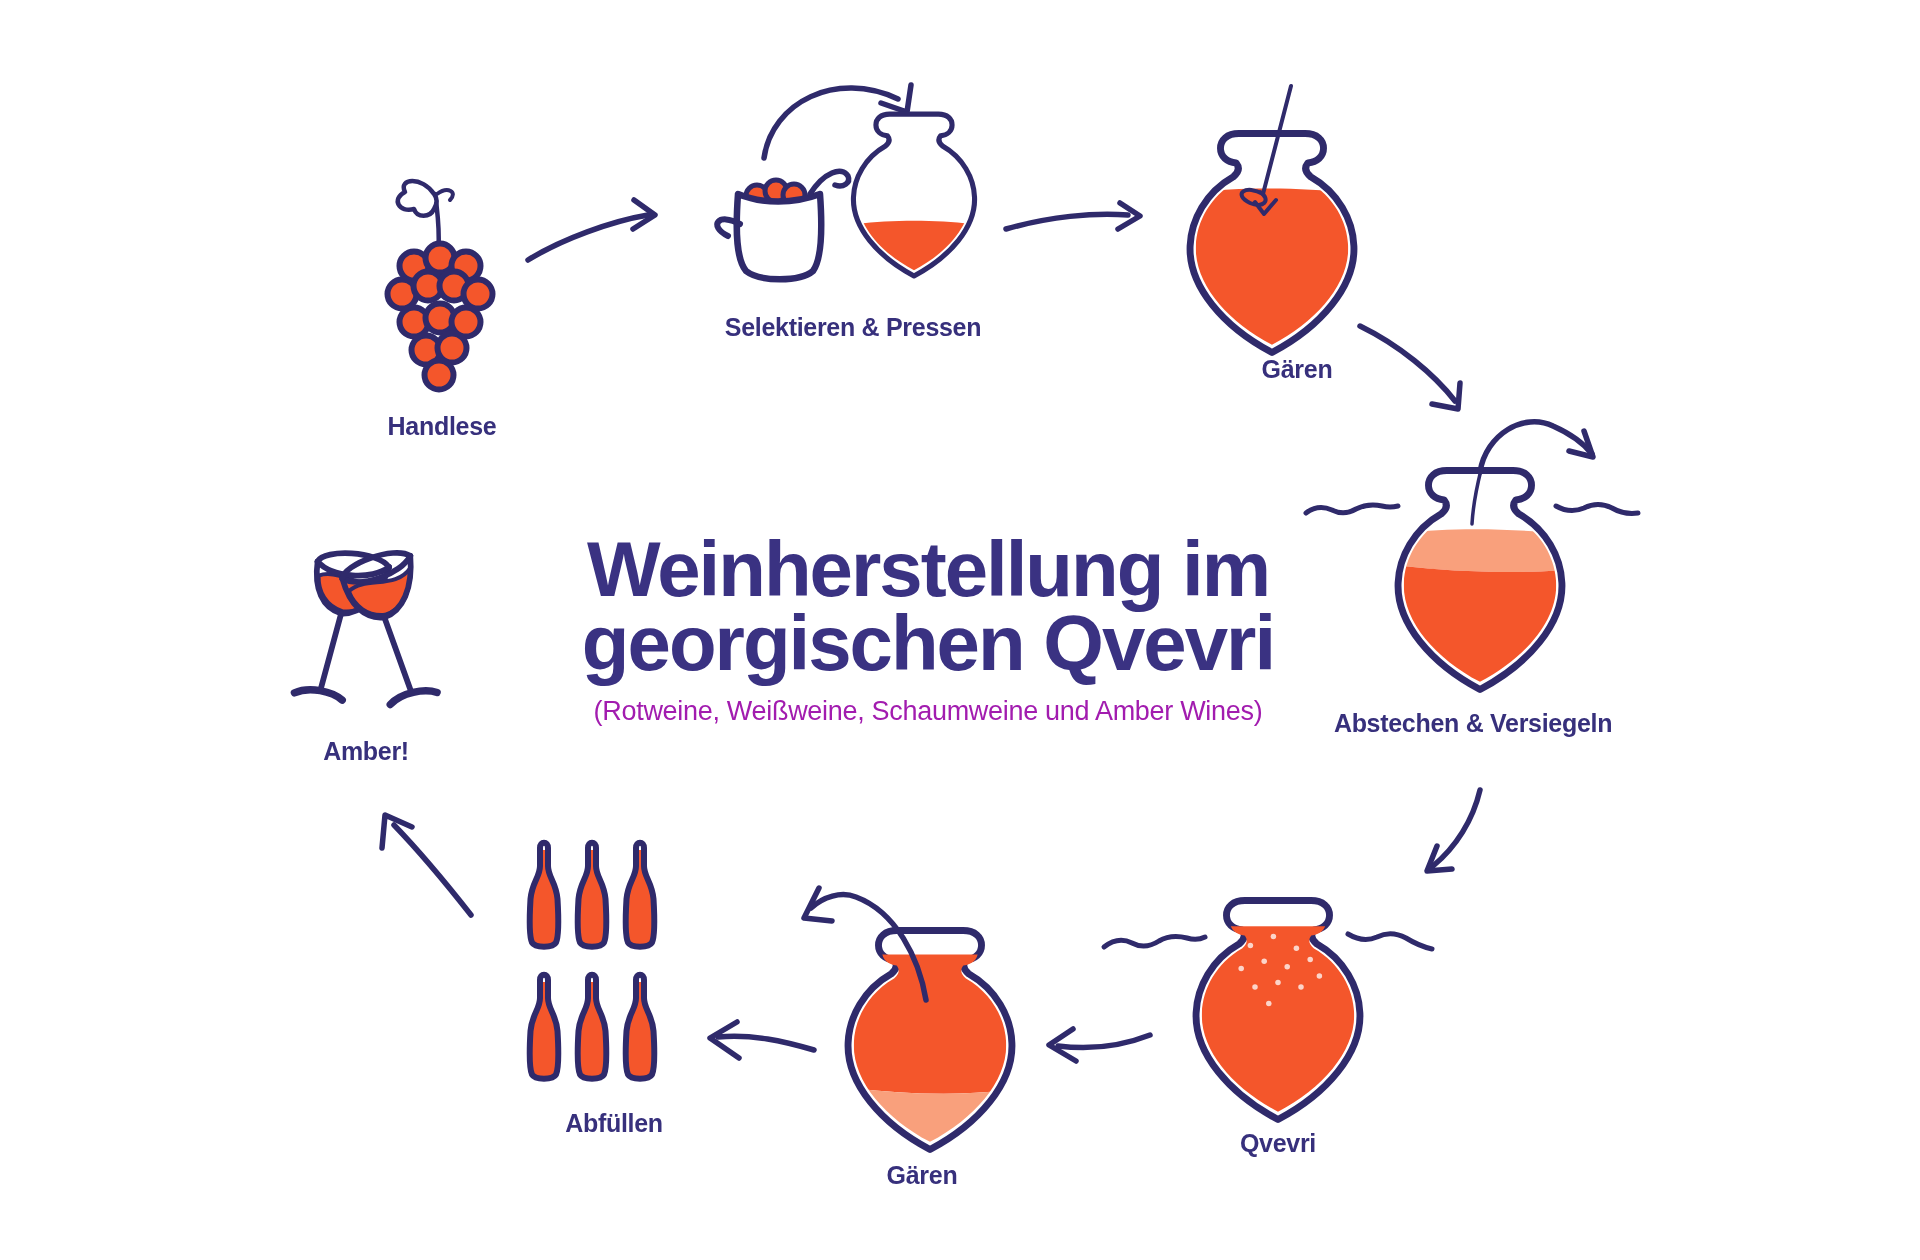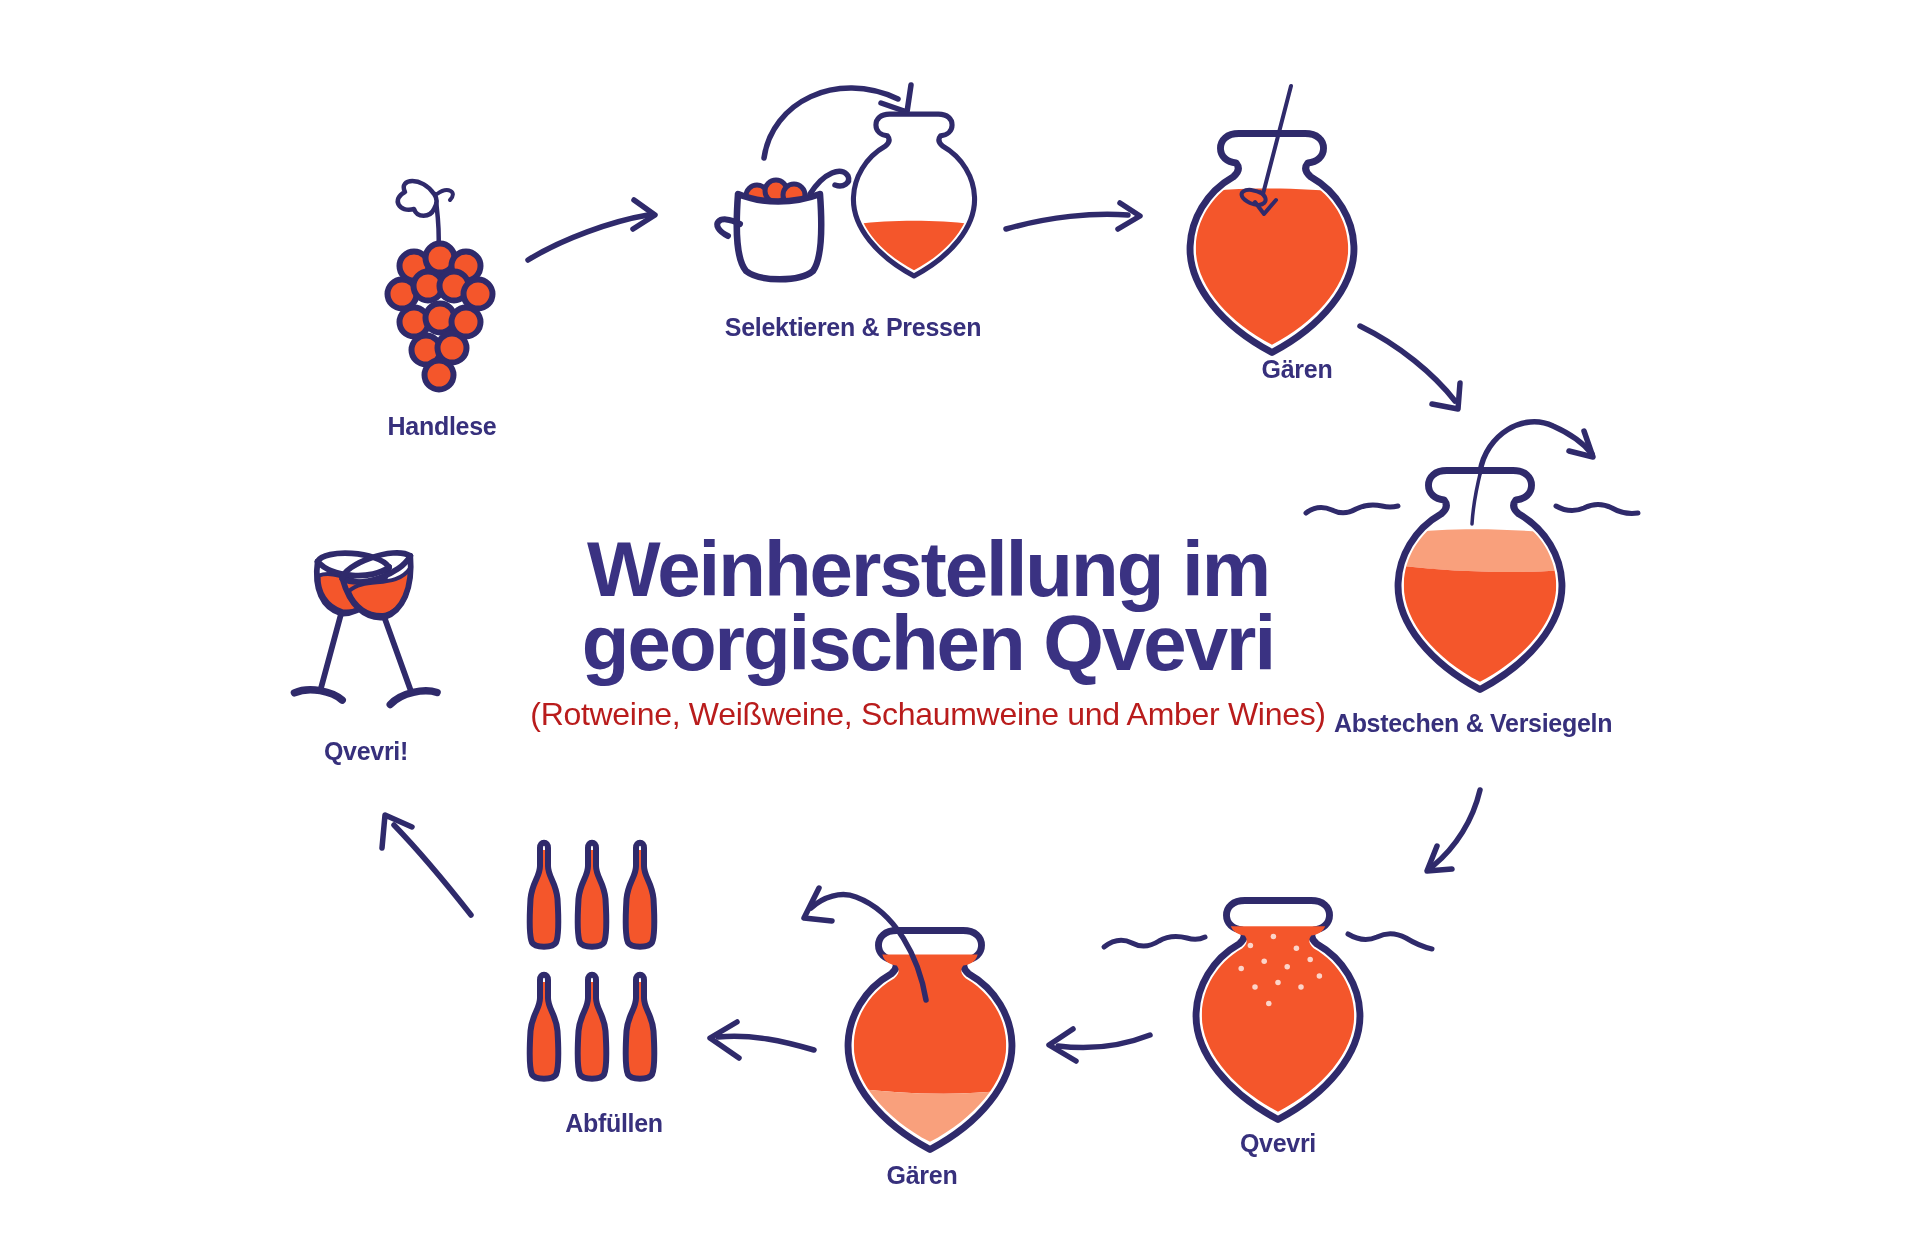--- a/index.html
+++ b/index.html
@@ -15,22 +15,22 @@
   }
   .title-block{
     position:absolute;left:928px;top:532px;transform:translateX(-50%);
     text-align:center;
   }
   .title-line{
     display:block;font-weight:700;font-size:78px;line-height:74px;
     color:#3a3282;letter-spacing:-2px;white-space:nowrap;
   }
   .subtitle{
-    display:block;margin-top:16px;font-weight:400;font-size:32px;
-    color:#b91c1c;letter-spacing:-.3px;white-space:nowrap;
+    display:block;margin-top:16px;font-weight:400;font-size:27px;
+    color:#a21caf;letter-spacing:-.3px;white-space:nowrap;
   }
   .ink{stroke:#2f2a6b;fill:none;stroke-linecap:round;stroke-linejoin:round;}
 </style>
 </head>
 <body>
 
 <div class="canvas">
 
   <svg class="diagram-svg" width="1920" height="1260" viewBox="0 0 1920 1260">
     <defs>
@@ -264,15 +264,15 @@
     <span class="subtitle">(Rotweine, Weißweine, Schaumweine und Amber Wines)</span>
   </div>
 
   <div class="step-label" style="left:442px;top:426px">Handlese</div>
   <div class="step-label" style="left:853px;top:327px">Selektieren &amp; Pressen</div>
   <div class="step-label" style="left:1297px;top:369px">Gären</div>
   <div class="step-label" style="left:1473px;top:723px">Abstechen &amp; Versiegeln</div>
   <div class="step-label" style="left:1278px;top:1143px">Qvevri</div>
   <div class="step-label" style="left:922px;top:1175px">Gären</div>
   <div class="step-label" style="left:614px;top:1123px">Abfüllen</div>
-  <div class="step-label" style="left:366px;top:751px">Qvevri!</div>
+  <div class="step-label" style="left:366px;top:751px">Amber!</div>
 
 </div>
 
 </body></html>

